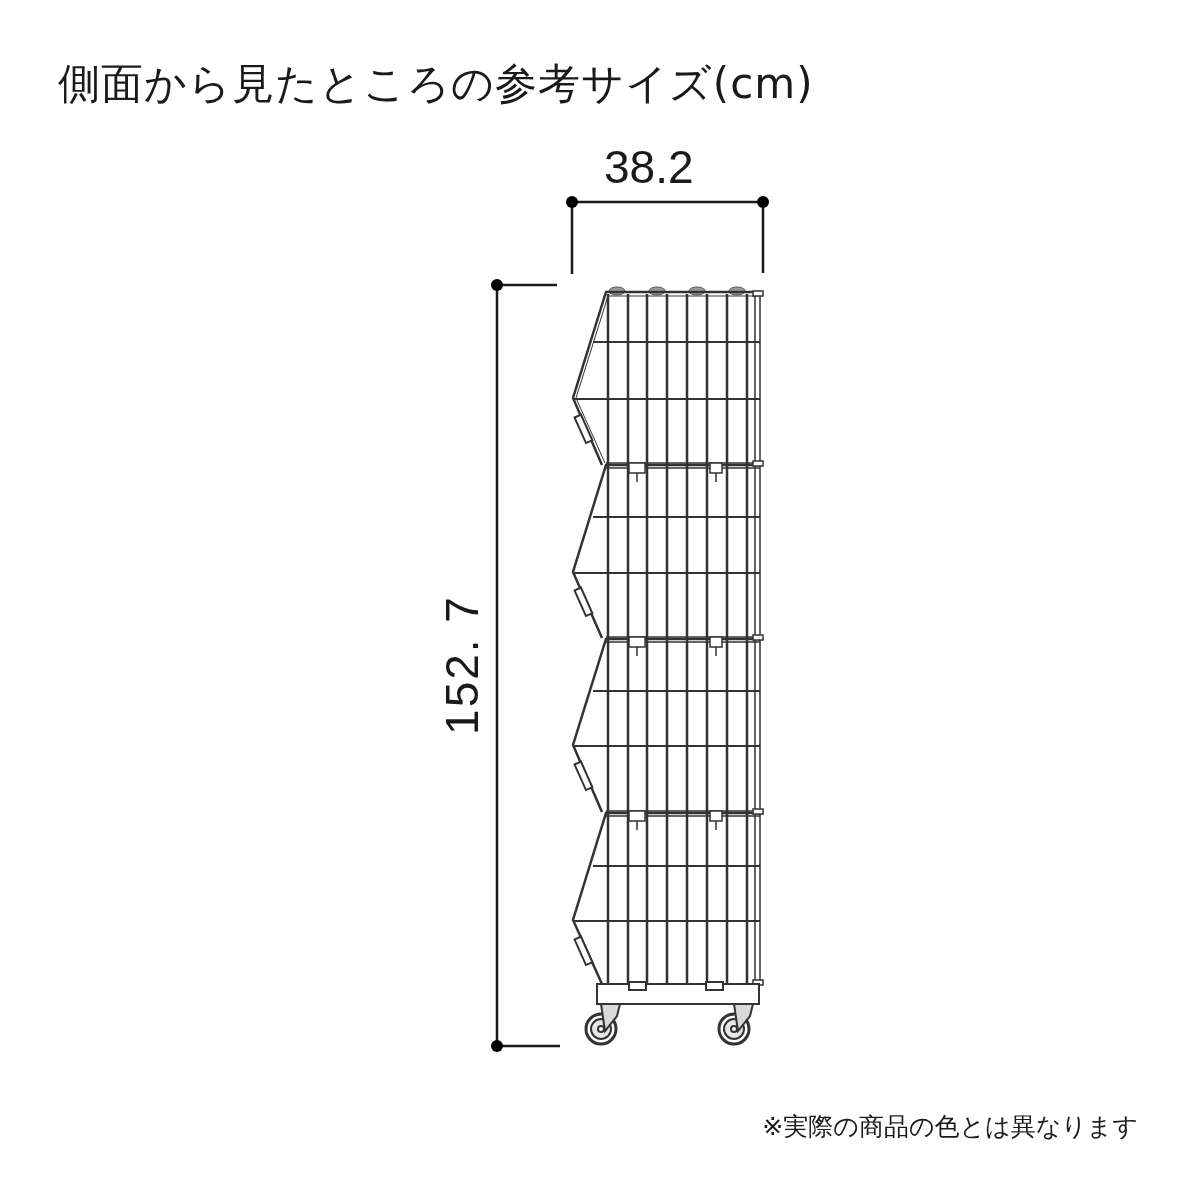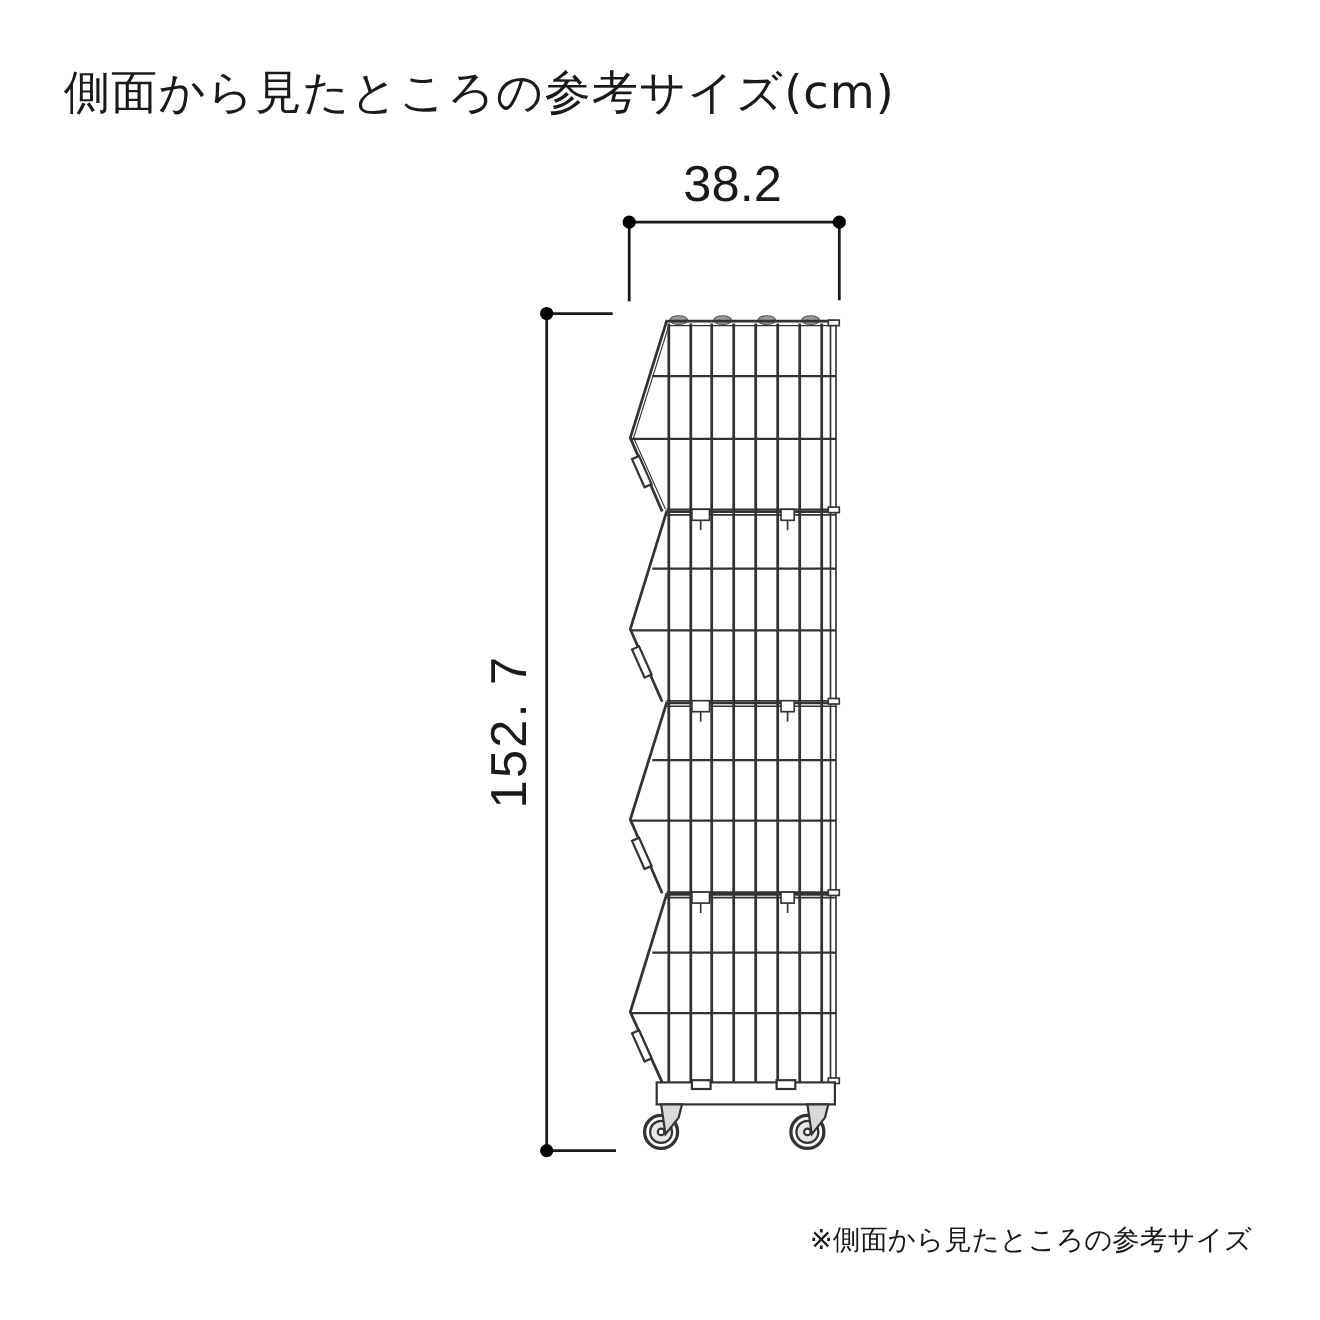--- a/index.html
+++ b/index.html
@@ -1,18 +1,18 @@
 <!DOCTYPE html>
 <html><head>
 <meta charset="utf-8">
 <style>
   html, body { margin: 0; padding: 0; background: #ffffff; }
   body { width: 1200px; height: 1200px; position: relative; overflow: hidden; font-family: "DejaVu Sans", "Liberation Sans", sans-serif; color: #1a1a1a; }
   .title { position: absolute; left: 58px; top: 56px; font-size: 42px; letter-spacing: 1px; white-space: nowrap; }
-  .dim-width { position: absolute; left: 604px; top: 140px; width: 124px; text-align: center; font-family: "Liberation Sans", sans-serif; font-size: 46px; }
+  .dim-width { position: absolute; left: 604px; top: 140px; width: 124px; text-align: left; font-family: "Liberation Sans", sans-serif; font-size: 46px; }
   .dim-height { position: absolute; left: 462px; top: 665px; font-family: "Liberation Sans", sans-serif; font-size: 46px; transform: translate(-50%, -50%) rotate(-90deg); white-space: nowrap; letter-spacing: 2px; }
   .note { position: absolute; right: 62px; top: 1110px; font-size: 25px; white-space: nowrap; }
   svg.drawing { position: absolute; left: 0; top: 0; }
 </style>
 </head>
 <body>
 
 <div class="title">側面から見たところの参考サイズ(cm)</div>
 
 <div class="dim-width">38.2</div>
@@ -132,13 +132,13 @@
     <circle cx="601" cy="1029" r="3" fill="#fff"></circle>
   </g>
   <g stroke="#333" stroke-width="2">
     <circle cx="734" cy="1029" r="15" fill="#fff" stroke-width="3"></circle>
     <circle cx="734" cy="1029" r="10" fill="#e6e6e6"></circle>
     <path d="M734 1004 L753 1004 L750 1016 L738 1031 Z" fill="#d9d9d9"></path>
     <circle cx="734" cy="1029" r="3" fill="#fff"></circle>
   </g>
 </svg>
 
-<div class="note">※側面から見たところの参考サイズ</div>
+<div class="note">※実際の商品の色とは異なります</div>
 
 </body></html>

